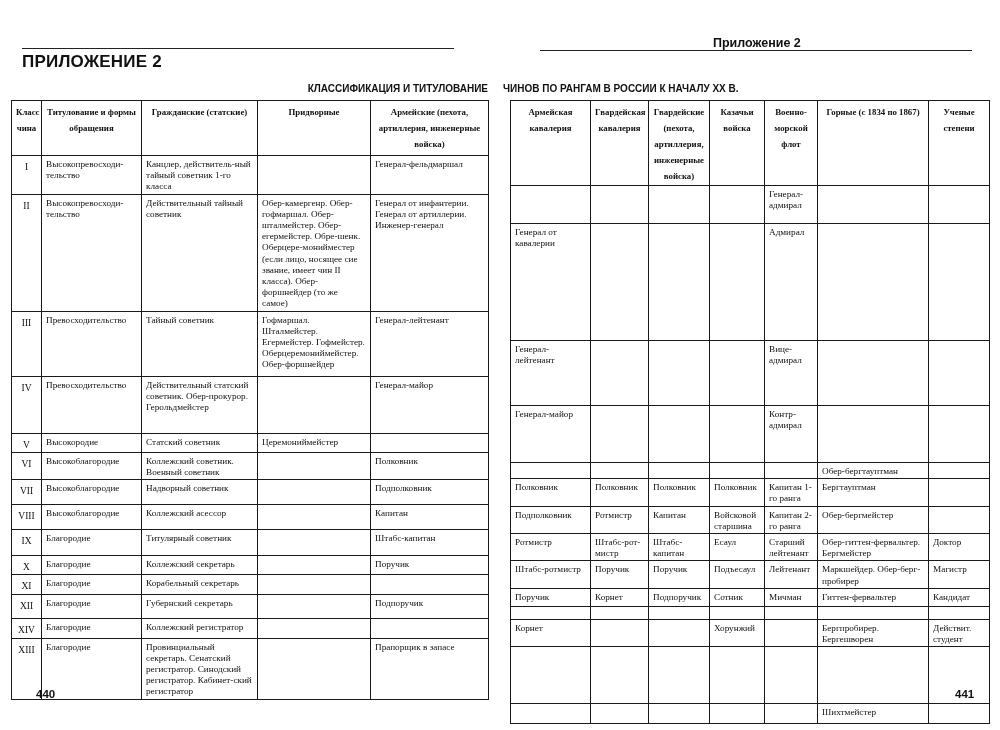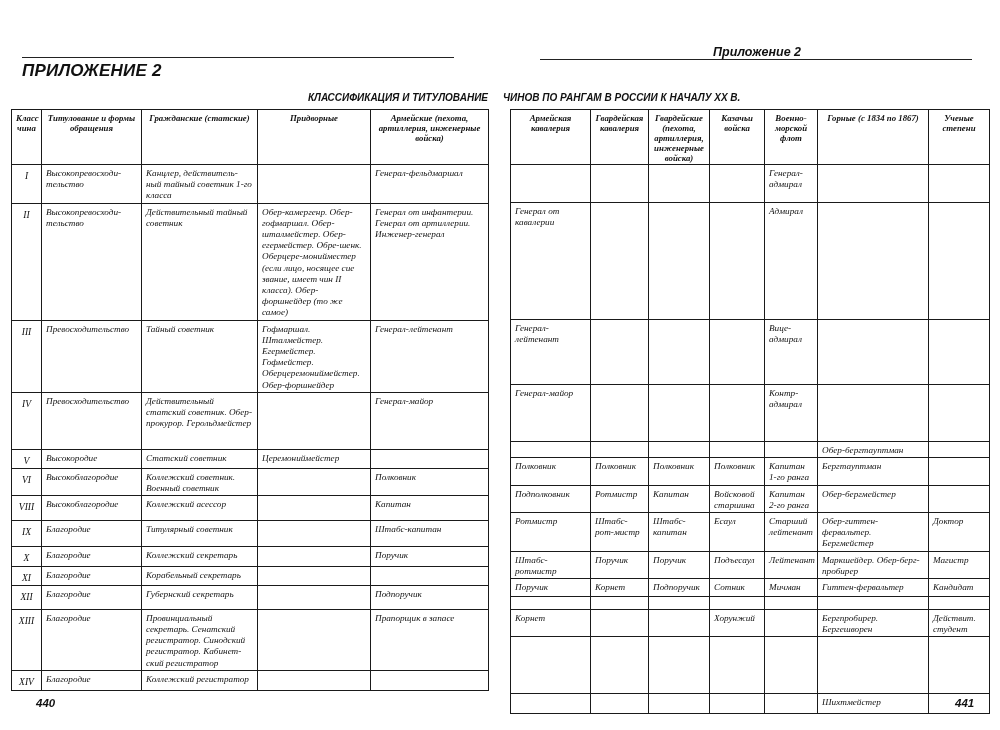--- a/index.html
+++ b/index.html
@@ -1,35 +1,35 @@
 <!DOCTYPE html>
 <html><head>
 <meta charset="utf-8">
 <style>
   html, body { margin:0; padding:0; background:#ffffff; }
   body { width:1000px; height:730px; position:relative; overflow:hidden;
          font-family:"Liberation Serif", serif; color:#111; }
-  .page { position:absolute; top:9px; height:700px;font-style:italic; }
+  .page { position:absolute; top:0; height:700px; }
   .left { left:0; width:500px; }
   .right { left:500px; width:500px; }
   .rule { position:absolute; height:1px; background:#222; }
   .app-title { position:absolute; left:22px; top:52px; font-family:"Liberation Sans", sans-serif;
                font-weight:bold; font-size:17px; letter-spacing:0.2px; }
   .running-head { position:absolute; left:213px; top:36px; font-family:"Liberation Sans", sans-serif;
                   font-weight:bold; font-size:12.5px; }
   .title-left { position:absolute; right:12px; top:83px; font-family:"Liberation Sans", sans-serif;
                 font-weight:bold; font-size:10px; white-space:nowrap; }
   .title-right { position:absolute; left:3px; top:83px; font-family:"Liberation Sans", sans-serif;
                  font-weight:bold; font-size:10px; white-space:nowrap; }
   .pageno { position:absolute; top:688px; font-family:"Liberation Sans", sans-serif;
             font-weight:bold; font-size:11.5px; }
   table { position:absolute; border-collapse:collapse; table-layout:fixed; top:100px; }
   td, th { border:1.3px solid #1a1a1a; vertical-align:top; padding:3px 4px 1px 4px;
            font-size:9.2px; line-height:11.2px; overflow:hidden; }
-  th { font-weight:bold; text-align:center; font-size:8.8px; line-height:10px; }
+  th { font-weight:bold; text-align:center; font-size:8.8px; line-height:16px; }
   td.cls { text-align:center; font-size:9.5px; padding-top:6px; }
   #tbl-left { left:11px; width:477px; }
   #tbl-right { left:10px; width:479px;padding-left:35px; }
 </style>
 </head>
 <body>
 
 <div class="page left">
   <div class="rule" style="left:22px; top:48px; width:432px;"></div>
   <div class="app-title">ПРИЛОЖЕНИЕ 2</div>
@@ -88,20 +88,27 @@
           <td></td>
         </tr>
         <tr style="height: 24px;">
           <td class="cls">VI</td>
           <td>Высокоблагородие</td>
           <td>Коллежский советник. Военный советник</td>
           <td></td>
           <td>Полковник</td>
         </tr>
         <tr style="height: 25px;">
+          <td class="cls">VII</td>
+          <td>Высокоблагородие</td>
+          <td>Надворный советник</td>
+          <td></td>
+          <td>Подполковник</td>
+        </tr>
+        <tr style="height: 25px;">
           <td class="cls">VIII</td>
           <td>Высокоблагородие</td>
           <td>Коллежский асессор</td>
           <td></td>
           <td>Капитан</td>
         </tr>
         <tr style="height: 26px;">
           <td class="cls">IX</td>
           <td>Благородие</td>
           <td>Титулярный советник</td>
@@ -122,33 +129,33 @@
           <td></td>
           <td></td>
         </tr>
         <tr style="height: 24px;">
           <td class="cls">XII</td>
           <td>Благородие</td>
           <td>Губернский секретарь</td>
           <td></td>
           <td>Подпоручик</td>
         </tr>
+        <tr style="height: 20px;">
+          <td class="cls">XIV</td>
+          <td>Благородие</td>
+          <td>Коллежский регистратор</td>
+          <td></td>
+          <td></td>
+        </tr>
         <tr style="height: 57px;">
           <td class="cls">XIII</td>
           <td>Благородие</td>
           <td>Провинциальный секретарь. Сенатский регистратор. Синодский регистратор. Кабинет-ский регистратор</td>
           <td></td>
           <td>Прапорщик в запасе</td>
-        </tr>
-        <tr style="height: 20px;">
-          <td class="cls">XIV</td>
-          <td>Благородие</td>
-          <td>Коллежский регистратор</td>
-          <td></td>
-          <td></td>
         </tr>
       </tbody>
   </table>
   <div class="pageno" style="left:36px;">440</div>
 </div>
 
 <div class="page right">
   <div class="rule" style="left:40px; top:50px; width:432px;"></div>
   <div class="running-head">Приложение 2</div>
   <div class="title-right">ЧИНОВ ПО РАНГАМ В РОССИИ К НАЧАЛУ XX В.</div>

